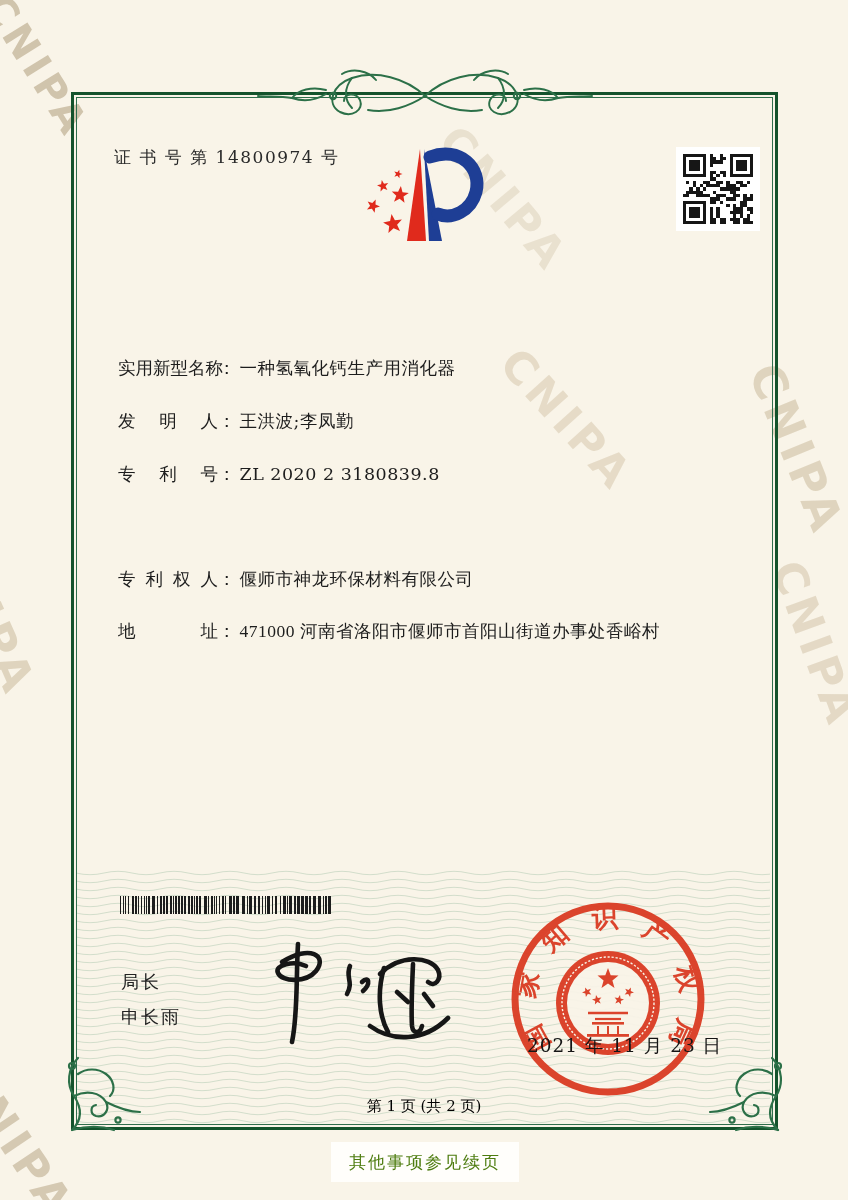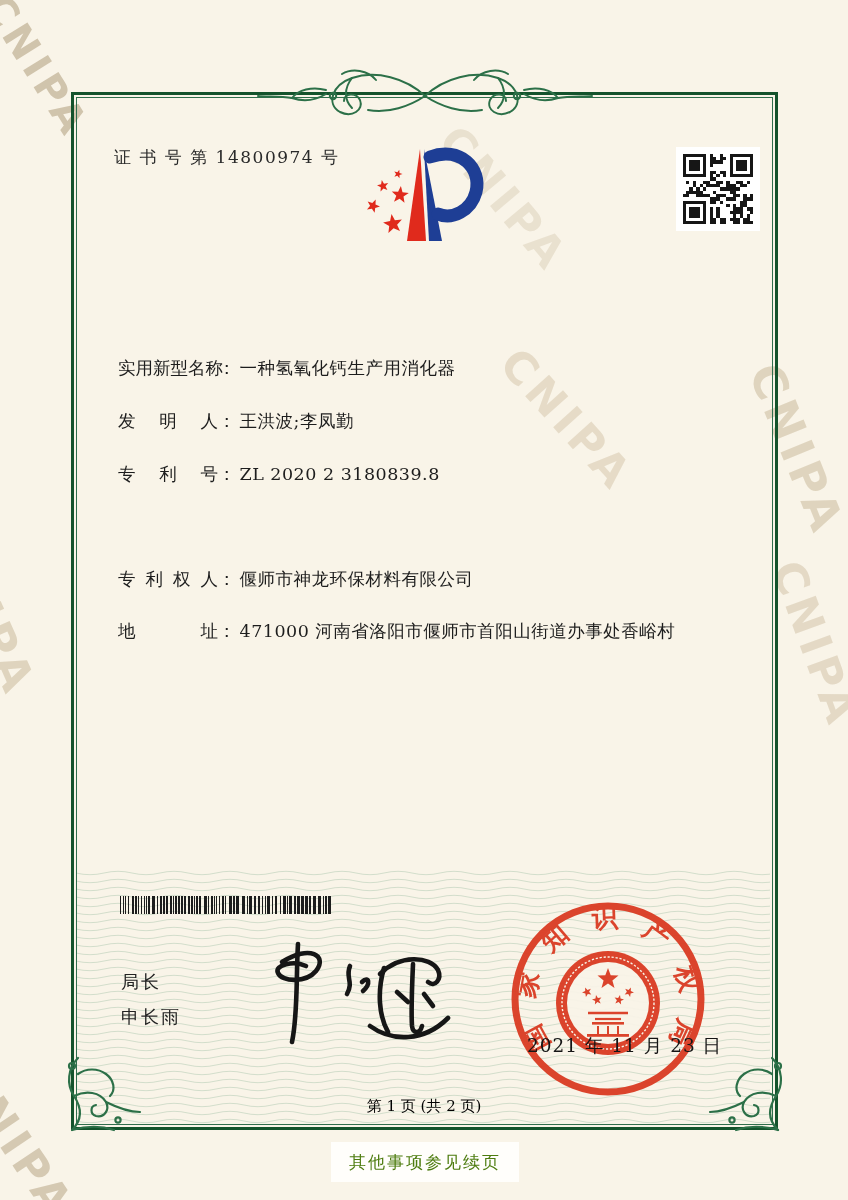--- a/index.html
+++ b/index.html
@@ -41,21 +41,21 @@
     position:absolute; left:0; right:0; top:251px; text-align:center;
     font-size:42px; font-weight:bold; letter-spacing:6px; text-indent:6px; color:#121212;
   }
   
   .frow { position:absolute; left:118px; font-size:17.5px; white-space:nowrap; }
   .flabel { display:inline-block; width:100px; text-align:justify; text-align-last:justify; }
   .fcolon { display:inline-block; }
   .fvalue { margin-left:4px; letter-spacing:.5px; }
   .pair2  { position:absolute; left:332px; top:0; white-space:nowrap; }
   .fy0 { top:356px; } .fy1 { top:409px; } .fy2 { top:462px; }
-  .fy3 { top:514px; } .fy4 { top:567px; } .fy5 { top:619px; } .fy6 { top:671px; }
+  .fy3 { top:514px; } .fy4 { top:567px; } .fy5 { top:619px;font-family:Liberation Serif, serif; } .fy6 { top:671px; }
   
   .body-text {
     position:absolute; left:117px; top:699px; width:630px;
     font-size:17.5px; line-height:27.5px; text-align:justify; color:#262626;
   }
   .body-text p { margin:0; text-indent:2em; }
   
   .barcode { position:absolute; left:120px; top:896px; width:220px; height:18px; font-size:0; }
   .official-title { position:absolute; left:121px; top:970px;  font-size:18px; color:#222; letter-spacing:2px; }
   .official-name  { position:absolute; left:121px; top:1005px; font-size:18px; color:#222; letter-spacing:2px; }

